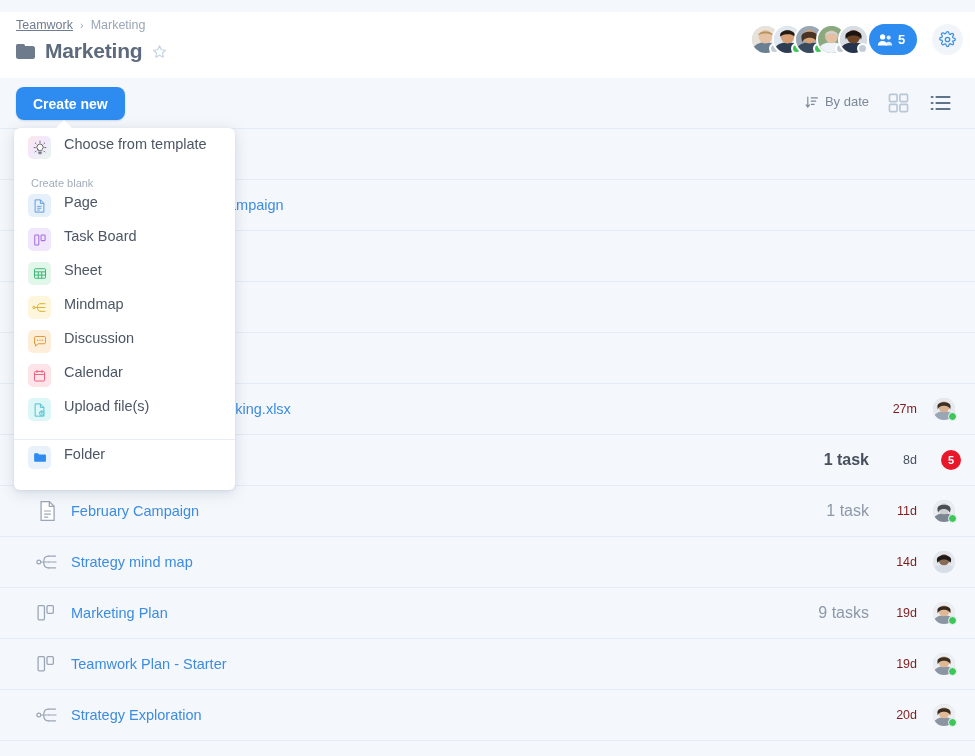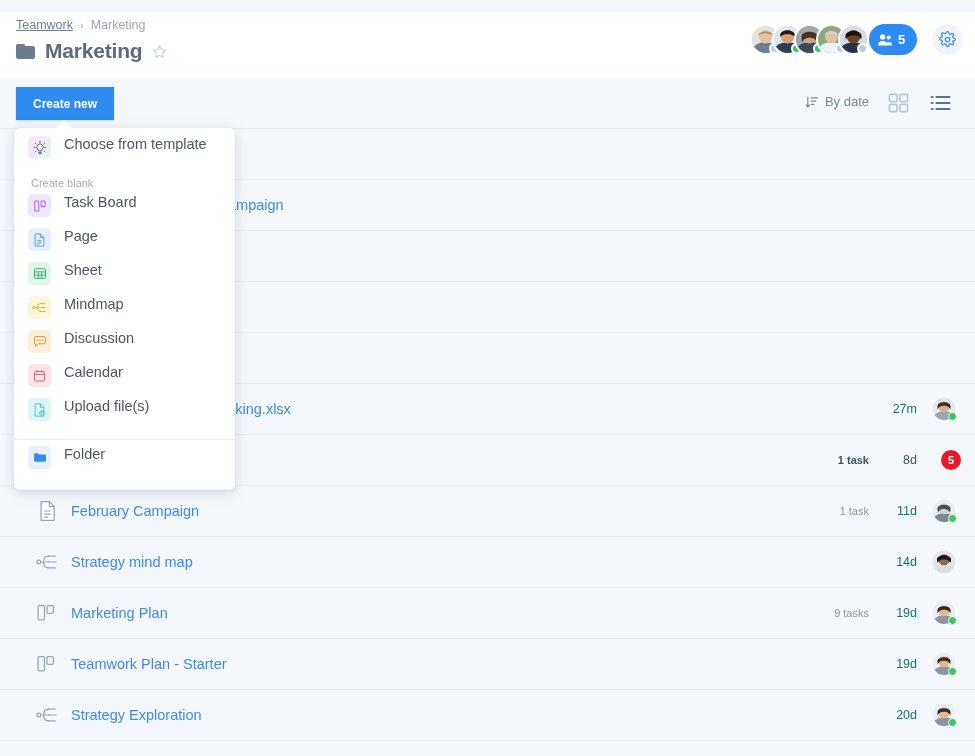--- a/index.html
+++ b/index.html
@@ -79,23 +79,23 @@
 
   
   .toolbar {
     position: absolute; left: 0; top: 78px; width: 975px; height: 51px;
     background: #f4f7fb; border-bottom: 1px solid #e3ebf4;
   }
   .create-btn {
     position: absolute; left: 16px; top: 87px;
     height: 33px; padding: 0 17px;
     background: #2e8bf0; color: #fff;
-    border: none; border-radius: 0;
+    border: none; border-radius: 8px;
     font-family: "Liberation Sans", sans-serif;
-    font-size: 12px; font-weight: bold; cursor: pointer;
+    font-size: 14px; font-weight: bold; cursor: pointer;
     box-shadow: 0 1px 2px rgba(30,80,150,0.18);
   }
   .sort-ctl {
     position: absolute; right: 106px; top: 94px;
     display: flex; align-items: center; gap: 6px;
     font-size: 13px; color: #7b8persistent; color: #7b8899; cursor: pointer;
   }
   .view-grid, .view-list {
     position: absolute; top: 93px; width: 21px; height: 20px; cursor: pointer;
   }
@@ -112,26 +112,26 @@
   .row .r-ico {
     position: absolute; left: 36px; top: 50%; transform: translateY(-50%);
     width: 22px; height: 22px; display:flex; align-items:center; justify-content:center;
   }
   .row .r-name {
     position: absolute; left: 71px; top: 50%; transform: translateY(-50%);
     font-size: 14.5px; color: #3d8ce0; cursor: pointer;
   }
   .row .r-tasks {
     position: absolute; right: 106px; top: 50%; transform: translateY(-50%);
-    font-size: 11px; color: #8d99a8; text-align: right; white-space: nowrap;
+    font-size: 16px; color: #8d99a8; text-align: right; white-space: nowrap;
   }
   .row .r-tasks.bold { font-weight: bold; color: #46505e; }
   .row .r-time {
     position: absolute; right: 58px; top: 50%; transform: translateY(-50%);
-    font-size: 12.5px; color: #0f766e; text-align: right; white-space: nowrap;
+    font-size: 12.5px; color: #7f1d1d; text-align: right; white-space: nowrap;
   }
   .row .r-time.bold { font-weight: normal; color: #46505e; }
   .row .r-av {
     position: absolute; right: 20px; top: 50%; transform: translateY(-50%);
     width: 22px; height: 22px; border-radius: 50%; overflow: visible;
     background: #cfd8e3;
   }
   .row .r-av .face { position:absolute; inset:0; border-radius:50%; overflow:hidden; }
   .row .r-av .dot {
     position:absolute; right:-2px; bottom:-1px; width:9px; height:9px;
@@ -443,38 +443,38 @@
           <path d="M5.4 10.6a3.6 3.6 0 1 1 5.2 0c-.5.5-.7 1-.7 1.6H6.1c0-.6-.2-1.1-.7-1.6z" fill="#fdfbf2"></path>
           <path d="M6.3 14h3.4M6.8 15.6h2.4"></path>
         </svg>
       </span>
       <span class="mi-label">Choose from template</span>
     </div>
 
     <div class="mi-section">Create blank</div>
 
     <div class="mi">
-      <span class="mi-ico" style="background:#f1e7fc;">
-        <svg width="14" height="14" viewBox="0 0 16 16" fill="none" stroke="#a56de0" stroke-width="1.2">
-          <rect x="2" y="2.3" width="4.6" height="11.4" rx="0.9"></rect>
-          <rect x="9.2" y="2.3" width="4.6" height="6.4" rx="0.9"></rect>
-        </svg>
-      </span>
-      <span class="mi-label">Task Board</span>
-    </div>
-
-    <div class="mi">
       <span class="mi-ico" style="background:#e5f0fb;">
         <svg width="13" height="14" viewBox="0 0 14 16" fill="none" stroke="#5e9bd8" stroke-width="1.1">
           <path d="M2 1h6l4 4v10H2z"></path>
             <path d="M8 1v4h4"></path>
           <path d="M4.3 8.4h5M4.3 10.6h5M4.3 12.7h3" stroke-width="1"></path>
         </svg>
       </span>
       <span class="mi-label">Page</span>
+    </div>
+
+    <div class="mi">
+      <span class="mi-ico" style="background:#f1e7fc;">
+        <svg width="14" height="14" viewBox="0 0 16 16" fill="none" stroke="#a56de0" stroke-width="1.2">
+          <rect x="2" y="2.3" width="4.6" height="11.4" rx="0.9"></rect>
+          <rect x="9.2" y="2.3" width="4.6" height="6.4" rx="0.9"></rect>
+        </svg>
+      </span>
+      <span class="mi-label">Task Board</span>
     </div>
 
     <div class="mi">
       <span class="mi-ico" style="background:#e0f7e9;">
         <svg width="14" height="13" viewBox="0 0 16 15" fill="none" stroke="#35b470" stroke-width="1.1">
           <rect x="1.6" y="2" width="12.8" height="11" rx="1"></rect>
           <path d="M1.6 5.6h12.8M1.6 9.3h12.8M6 5.6V13M10 5.6V13"></path>
         </svg>
       </span>
       <span class="mi-label">Sheet</span>

